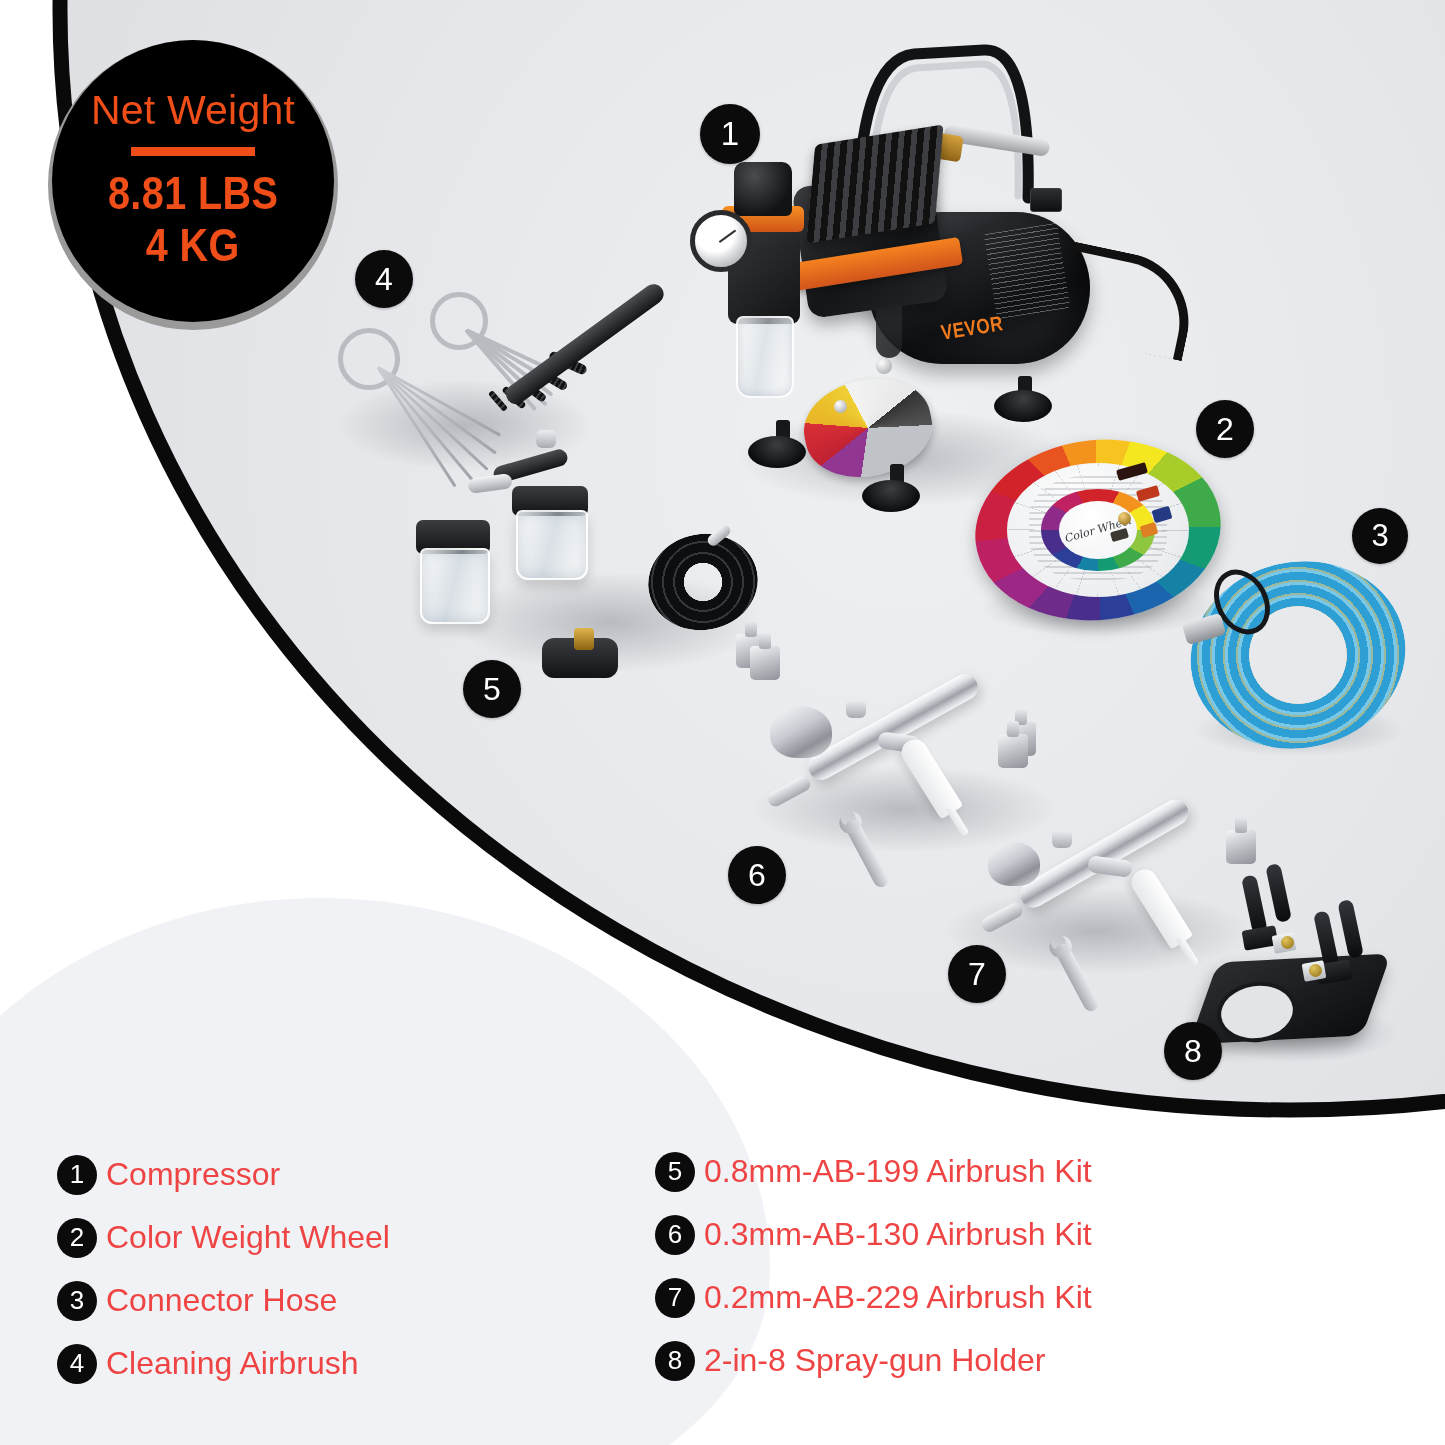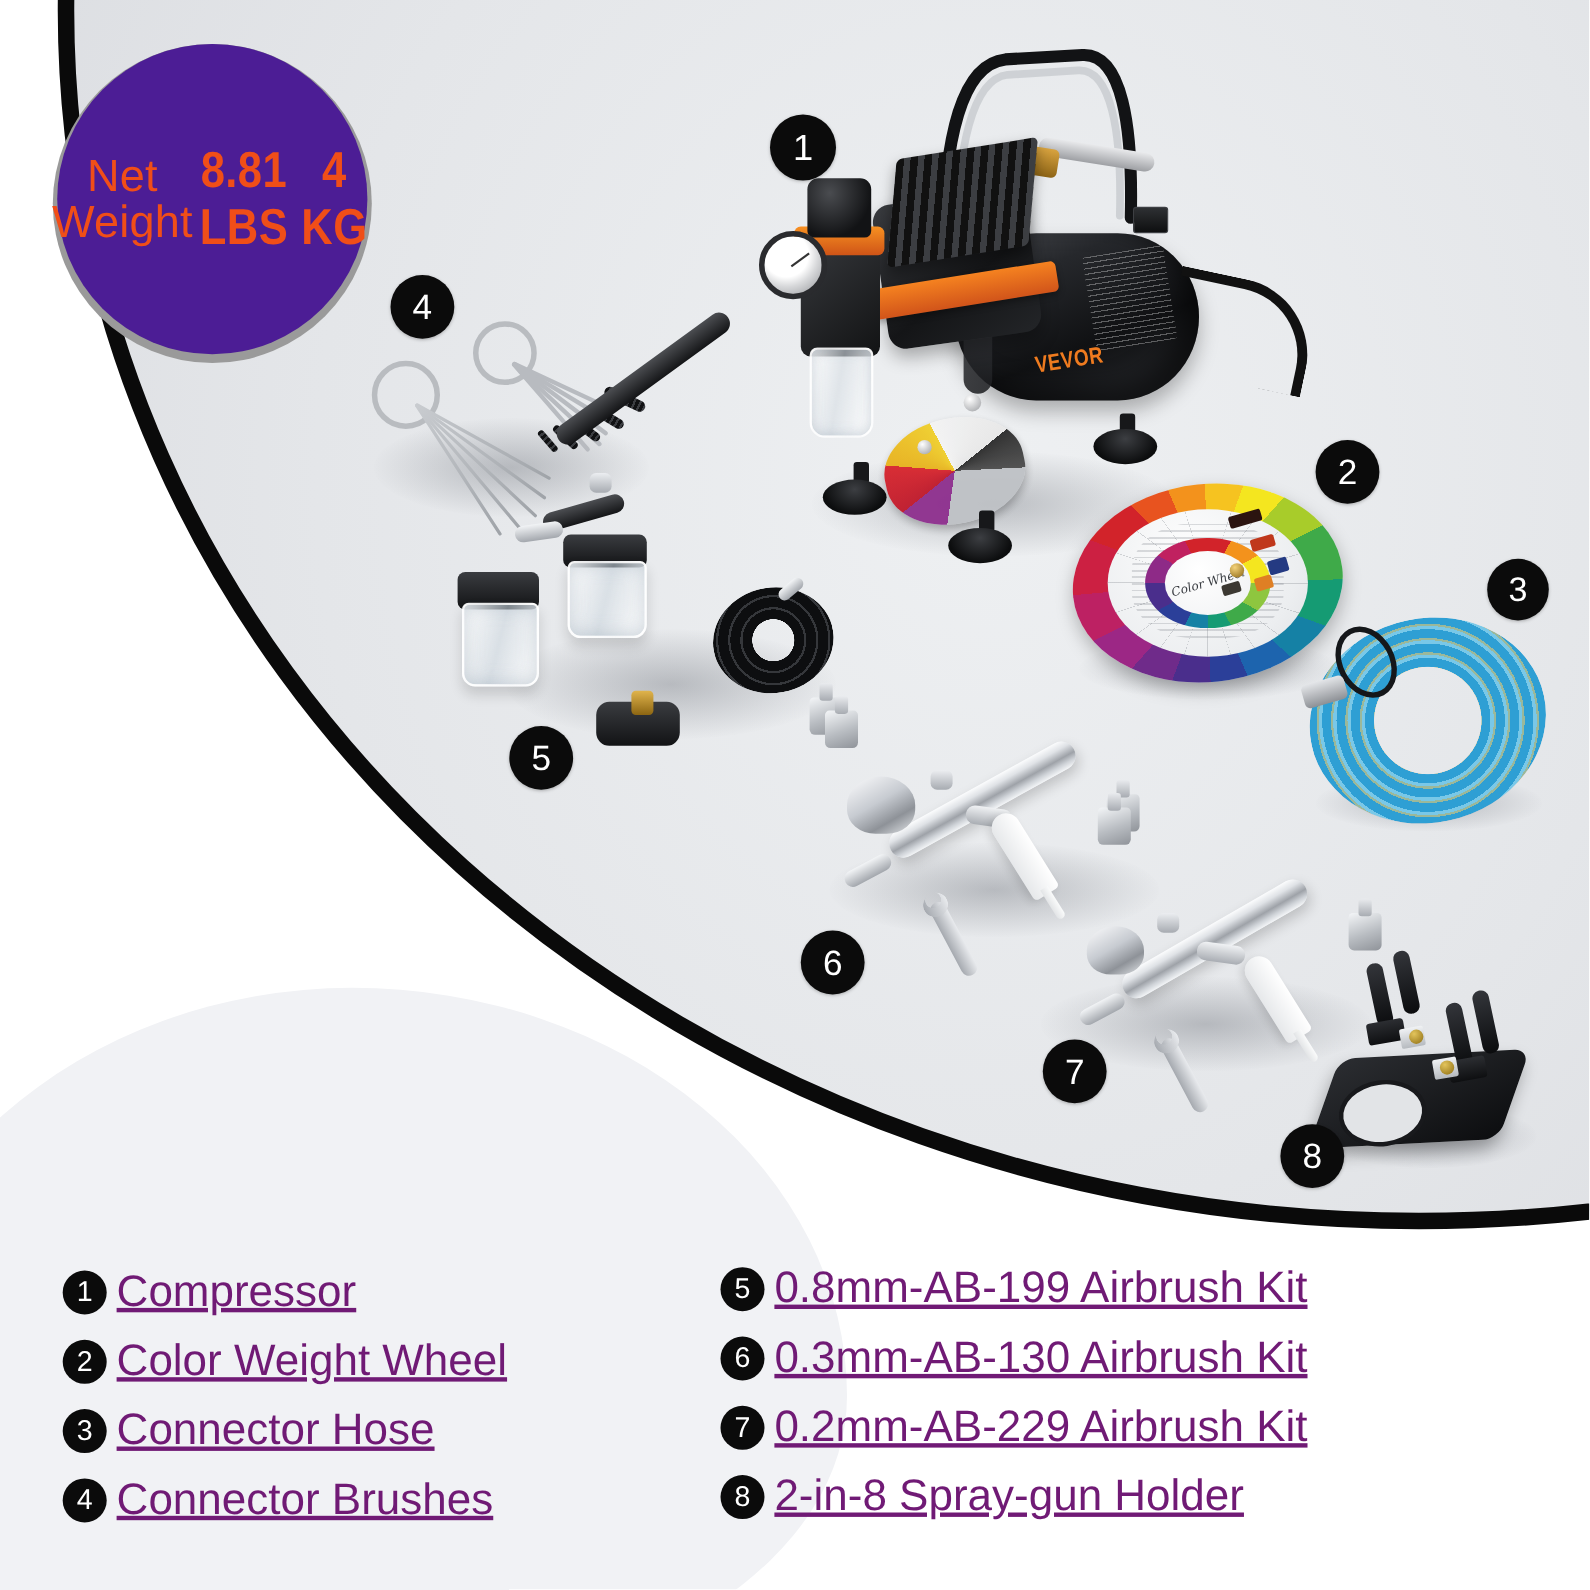--- a/index.html
+++ b/index.html
@@ -26,21 +26,21 @@
     display:flex;align-items:center;justify-content:center;
     font-family:"Liberation Sans",sans-serif;font-weight:400;
     box-shadow:0 1px 3px rgba(0,0,0,.25);
   }
 
   
   #nw-wrap{position:absolute;left:48px;top:40px;width:290px;height:290px;}
   #nw-ring{position:absolute;inset:0;border-radius:50%;background:#9a9a9a;}
   #nw-disc{
     position:absolute;left:4px;top:0px;width:282px;height:282px;border-radius:50%;
-    background:#4c1d95;display:flex;flex-direction:row;align-items:center;justify-content:center;text-align:center;
+    background:#000000;display:flex;flex-direction:column;align-items:center;justify-content:center;text-align:center;
   }
   #nw-title{color:#f04e18;font-size:41px;line-height:1;letter-spacing:.2px;}
   #nw-rule{width:124px;height:9px;background:#f04e18;margin:16px 0 12px;}
   .nw-big{
     color:#f04e18;font-weight:bold;font-size:46px;line-height:1.12;
     transform:scaleX(.86);transform-origin:center;letter-spacing:.5px;
   }
 
   
   #blob{
@@ -55,21 +55,21 @@
     text-shadow:5px 5px 0 #111;white-space:nowrap;
   }
 
   
   .legend{position:absolute;}
   .lrow{display:flex;align-items:center;height:63px;}
   .lnum{
     flex:0 0 auto;width:40px;height:40px;border-radius:50%;background:#0b0b0b;color:#fff;
     display:flex;align-items:center;justify-content:center;font-size:26px;margin-right:9px;
   }
-  .ltxt{font-size:40px;color:#701a75;white-space:nowrap;text-decoration:underline;}
+  .ltxt{font-size:32px;color:#ef4444;white-space:nowrap;}
   #legend-left{left:57px;top:1143px;}
   #legend-right{left:655px;top:1140px;}
 
   
   #compressor{left:708px;top:28px;width:372px;height:478px;}
   .cp-tank{
     position:absolute;left:160px;top:184px;width:222px;height:152px;border-radius:74px/76px;
     background:linear-gradient(158deg,#4b4d52 0%,#26282c 26%,#101113 62%,#2d2f33 100%);
     box-shadow:inset -14px -10px 22px rgba(0,0,0,.55), 0 10px 18px rgba(0,0,0,.28);
   }
@@ -558,21 +558,21 @@
     <div class="lrow">
       <div class="lnum">2</div>
       <div class="ltxt">Color Weight Wheel</div>
     </div>
     <div class="lrow">
       <div class="lnum">3</div>
       <div class="ltxt">Connector Hose</div>
     </div>
     <div class="lrow">
       <div class="lnum">4</div>
-      <div class="ltxt">Connector Brushes</div>
+      <div class="ltxt">Cleaning Airbrush</div>
     </div>
   </div>
 
   <div class="legend" id="legend-right">
     <div class="lrow">
       <div class="lnum">5</div>
       <div class="ltxt">0.8mm-AB-199 Airbrush Kit</div>
     </div>
     <div class="lrow">
       <div class="lnum">6</div>

